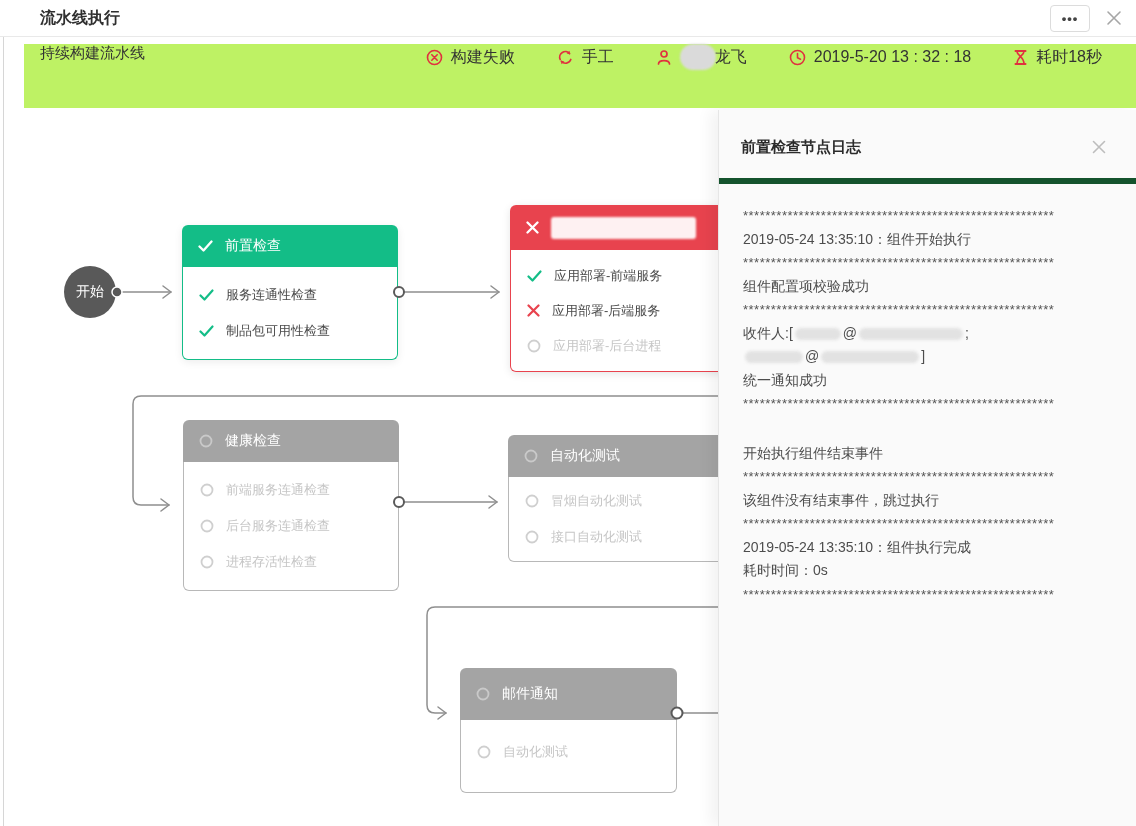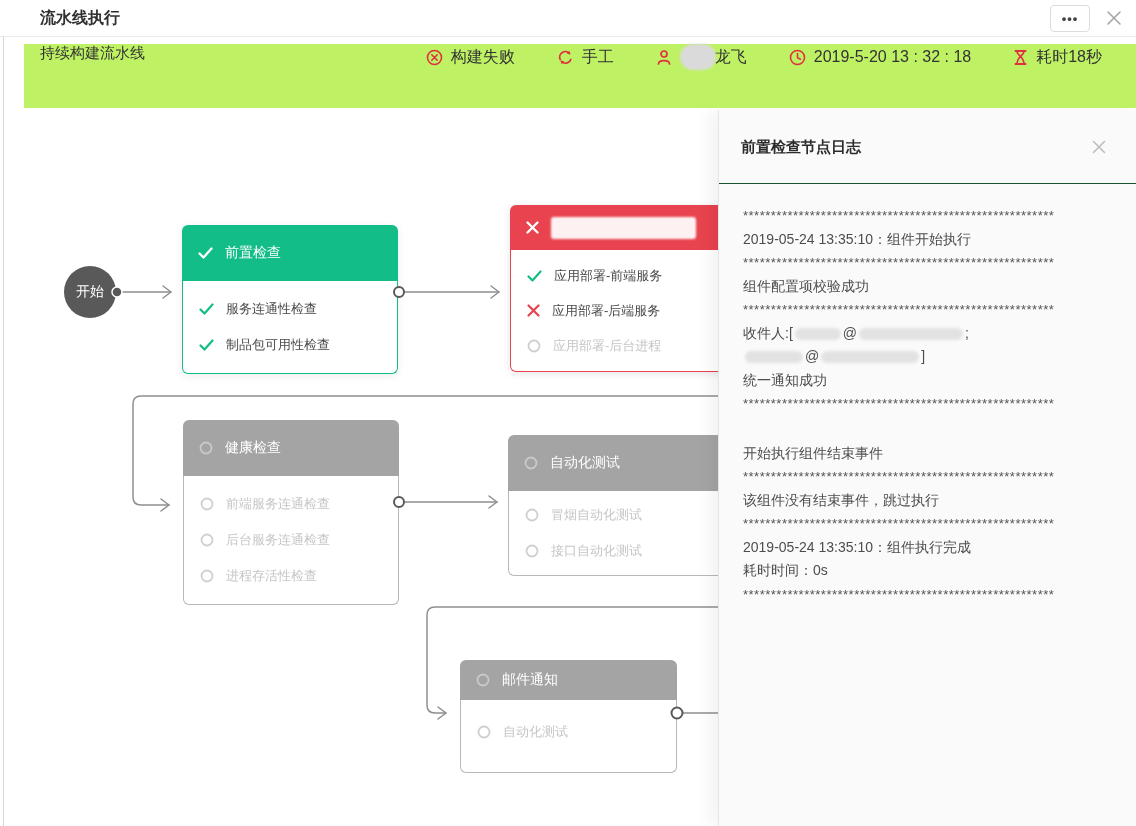--- a/index.html
+++ b/index.html
@@ -21,21 +21,21 @@
   .status-bar{position:absolute;left:24px;right:0;top:44px;height:64px;background:#bef264;
               display:flex;align-items:flex-start;padding:0 34px 0 16px;box-sizing:border-box;z-index:5;}
   .pipeline-name{font-size:15px;color:#333;}
   .status-items{margin-left:auto;display:flex;align-items:center;gap:42px;}
   .status-item{display:flex;align-items:center;gap:8px;font-size:16px;color:#333;white-space:nowrap;}
   .blob-name{display:inline-block;width:36px;height:26px;border-radius:13px;background:#dadada;
              filter:blur(1px);margin-right:-9px;}
 
   
   .node{position:absolute;border-radius:6px;background:#fff;z-index:2;cursor:pointer;}
-  .node-header{height:56px;display:flex;align-items:center;gap:12px;padding:0 16px;
+  .node-header{height:42px;display:flex;align-items:center;gap:12px;padding:0 16px;
                border-radius:6px 6px 0 0;color:#fff;font-size:14px;}
   .node-body{border:1px solid #b8b8b8;border-top:0;border-radius:0 0 6px 6px;background:#fff;padding:10px 0;}
   .node-item{height:36px;display:flex;align-items:center;gap:12px;padding:0 16px;font-size:13px;color:#4a4a4a;}
   .node-item .muted{color:#c6c6c6;}
   .node.green{box-shadow:0 2px 8px rgba(0,0,0,.08);}
   .node.green .node-header{background:#13bd87;}
   .node.green .node-body{border-color:#13bd87;}
   .node.red{box-shadow:0 2px 8px rgba(0,0,0,.10);}
   .node.red .node-header{background:#e8434e;height:45px;}
   .node.red .node-body{border-color:#e8434e;padding:8px 0;}
@@ -45,21 +45,21 @@
   .redact-patch{width:145px;height:22px;background:rgba(255,255,255,.93);border-radius:3px;filter:blur(1px);}
   .start-node{position:absolute;left:64px;top:266px;width:52px;height:52px;border-radius:50%;
               background:#595959;color:#fff;display:flex;align-items:center;justify-content:center;
               font-size:14px;z-index:2;cursor:pointer;}
   .connectors{position:absolute;left:0;top:0;z-index:3;pointer-events:none;}
 
   
   .log-panel{position:absolute;left:718px;top:110px;right:0;bottom:0;background:#fafafa;
              border-left:1px solid #e6e6e6;box-shadow:-8px 0 14px rgba(0,0,0,.05);z-index:4;
              box-sizing:border-box;}
-  .log-header{height:74px;padding:28px 24px 0 22px;box-sizing:border-box;border-bottom:1px solid #14532d;position:relative;}
+  .log-header{height:74px;padding:28px 24px 0 22px;box-sizing:border-box;border-bottom:6px solid #14532d;position:relative;}
   .log-title{font-size:15px;font-weight:bold;color:#2b2b2b;}
   .panel-close{position:absolute;right:28px;top:28px;width:18px;height:18px;cursor:pointer;}
   .log-content{padding:20px 24px;font-size:14px;color:#4d4d4d;line-height:23.5px;}
   .log-line{white-space:nowrap;overflow:hidden;}
   .stars{font-size:13px;letter-spacing:.5px;color:#555;}
   .blank-line{height:26px;}
   .blob{display:inline-block;height:12px;border-radius:6px;background:#e2e2e2;filter:blur(1.5px);
         vertical-align:middle;margin:0 2px;}
   .w46{width:46px;} .w58{width:58px;} .w98{width:98px;} .w104{width:104px;}
 
@@ -250,21 +250,21 @@
       <div class="node-item">
         <svg width="14" height="14" viewBox="0 0 14 14">
           <circle cx="7" cy="7" r="5.5" stroke="#cfcfcf" stroke-width="1.8" fill="none"></circle>
         </svg>
         <span class="muted">接口自动化测试</span>
       </div>
     </div>
   </div>
 
   <div class="node gray" style="left:460px;top:660px;width:217px;">
-    <div class="node-header" style="height:40px;">
+    <div class="node-header" style="height:52px;margin-top:8px;">
       <svg width="14" height="14" viewBox="0 0 14 14">
         <circle cx="7" cy="7" r="5.5" stroke="#c9c9c9" stroke-width="1.8" fill="none"></circle>
       </svg>
       <span>邮件通知</span>
     </div>
     <div class="node-body" style="padding:14px 0 22px;">
       <div class="node-item">
         <svg width="14" height="14" viewBox="0 0 14 14">
           <circle cx="7" cy="7" r="5.5" stroke="#cfcfcf" stroke-width="1.8" fill="none"></circle>
         </svg>

